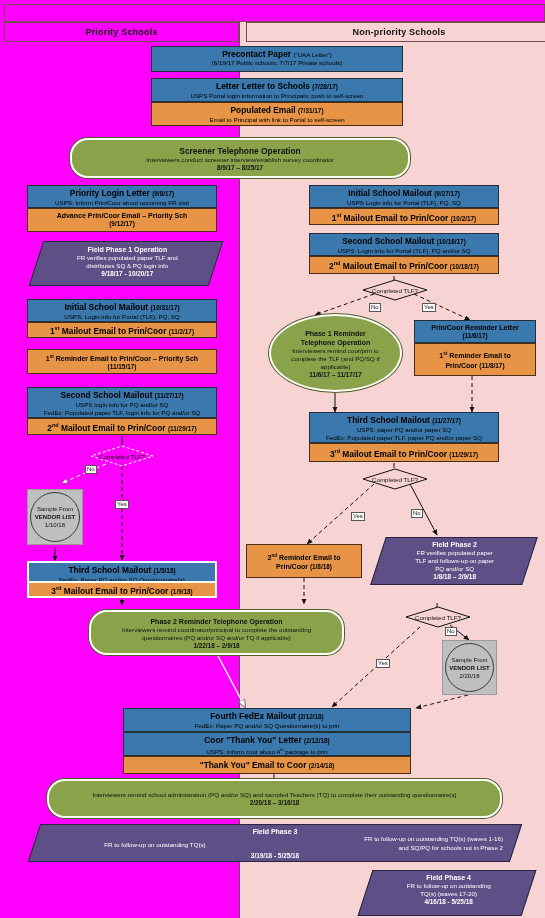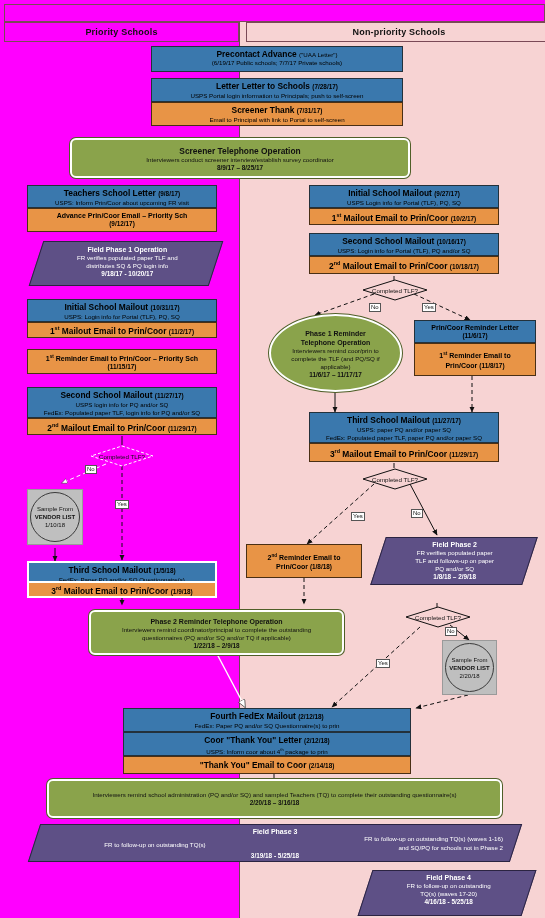--- a/index.html
+++ b/index.html
@@ -27,21 +27,21 @@
        border:1px solid #7a4a57;
        font-size:9px;color:#111;display:flex;align-items:center;
        justify-content:center;font-weight:600;letter-spacing:.2px;}
   .hdr-left{left:2px;width:235px;background:#FF00FF;}
   .hdr-right{left:244px;width:306px;background:#F7D3D3;}
 
   
   .node{position:absolute;box-sizing:border-box;text-align:center;color:#111;}
   .blue{background:#3a78ad;border:1px solid #23313b;color:#000;}
   .orange{background:#E89446;border:1px solid #4a2f14;color:#000;}
-  .green{background:#8AA34B;border:2px solid #ffffff;color:#111;border-radius:6px;
+  .green{background:#8AA34B;border:2px solid #ffffff;color:#111;border-radius:18px;
          box-shadow:0 0 0 1px #4f5f28;}
   .purple{background:#5E5086;border:1px solid #2b2442;color:#fff;}
 
   .t1{font-size:8.4px;font-weight:700;line-height:10px;}
   .t2{font-size:6.2px;font-weight:400;line-height:8px;}
   .t3{font-size:7px;font-weight:700;line-height:9px;}
   .dt{font-size:6.4px;font-weight:700;}
   .pad{padding:2px 3px;}
 
   
@@ -127,45 +127,45 @@
     <path d="M120,464 L120,558" stroke="#111" stroke-width="1" stroke-dasharray="4,3" marker-end="url(#ah)" fill="none"></path>
 
     <path d="M120,596 L120,603" stroke="#111" stroke-width="1" stroke-dasharray="4,3" marker-end="url(#ah)" fill="none"></path>
 
     <path d="M215,652 L243,705" stroke="#fff" stroke-width="1.4" marker-end="url(#ahw)" fill="none"></path>
 
     <line x1="272" y1="772" x2="272" y2="776" stroke="#111" stroke-width="1"></line>
   </svg>
 
   <div class="node blue pad" style="left:149px;top:44px;width:252px;height:26px;">
-    <div class="t1"><span>Precontact Advance</span>
+    <div class="t1"><span>Precontact Paper</span>
       <span class="t2">("UAA Letter")</span></div>
     <div class="t2">(6/19/17 Public schools; 7/7/17 Private schools)</div>
   </div>
 
   <div class="node blue pad" style="left:149px;top:76px;width:252px;height:24px;">
     <div class="t1"><span>Letter Letter to Schools</span>
       <span class="dt">(7/28/17)</span></div>
     <div class="t2">USPS Portal login information to Principals; push to self-screen</div>
   </div>
 
   <div class="node orange pad" style="left:149px;top:100px;width:252px;height:24px;">
-    <div class="t1"><span>Screener Thank</span>
+    <div class="t1"><span>Populated Email</span>
       <span class="dt">(7/31/17)</span></div>
     <div class="t2">Email to Principal with link to Portal to self-screen</div>
   </div>
 
   <div class="node green pad" style="left:68px;top:136px;width:340px;height:40px;display:flex;flex-direction:column;justify-content:center;">
     <div class="t1">Screener Telephone Operation</div>
     <div class="t2">Interviewers conduct screener interview/establish survey coordinator</div>
     <div class="dt">8/9/17 – 8/25/17</div>
   </div>
 
   <div class="node blue pad" style="left:25px;top:183px;width:190px;height:23px;">
-    <div class="t1"><span>Teachers School Letter</span>
+    <div class="t1"><span>Priority Login Letter</span>
       <span class="dt">(9/8/17)</span></div>
     <div class="t2">USPS: Inform Prin/Coor about upcoming FR visit</div>
   </div>
 
   <div class="node orange pad" style="left:25px;top:206px;width:190px;height:24px;">
     <div class="t3">Advance Prin/Coor Email – Priority Sch</div>
     <div class="dt">(9/12/17)</div>
   </div>
 
   <div class="node purple skew" style="left:34px;top:239px;width:180px;height:45px;">

